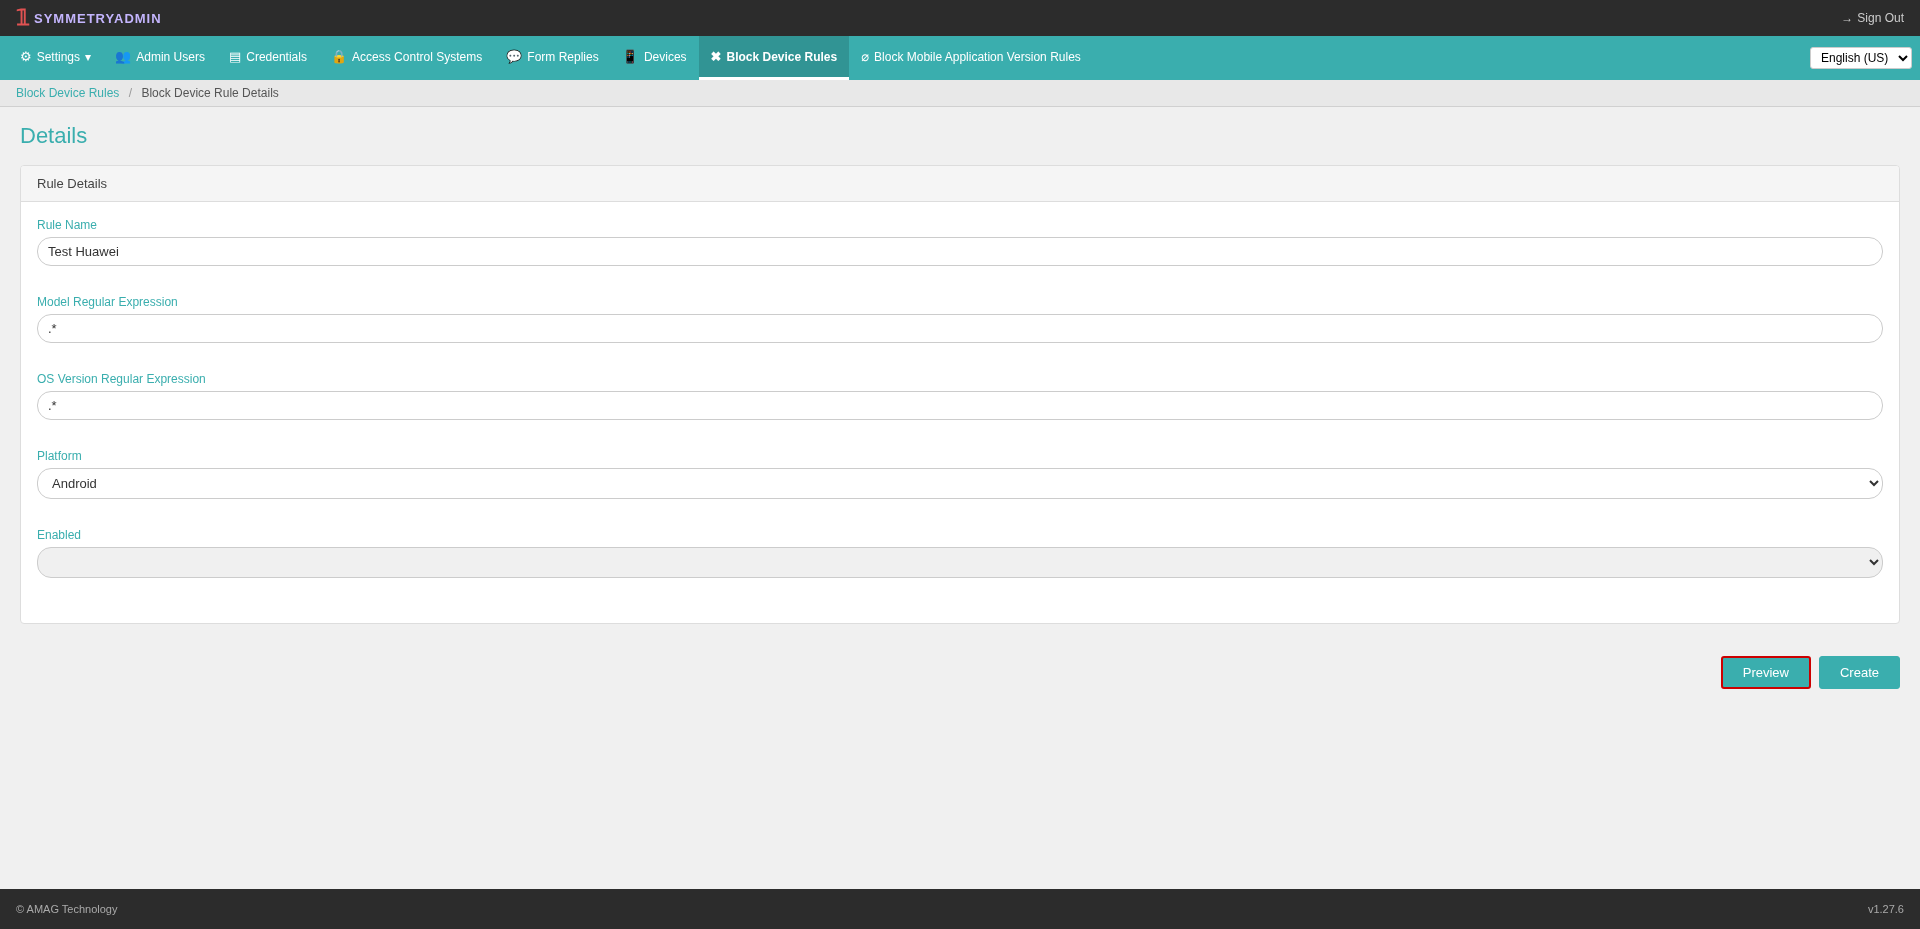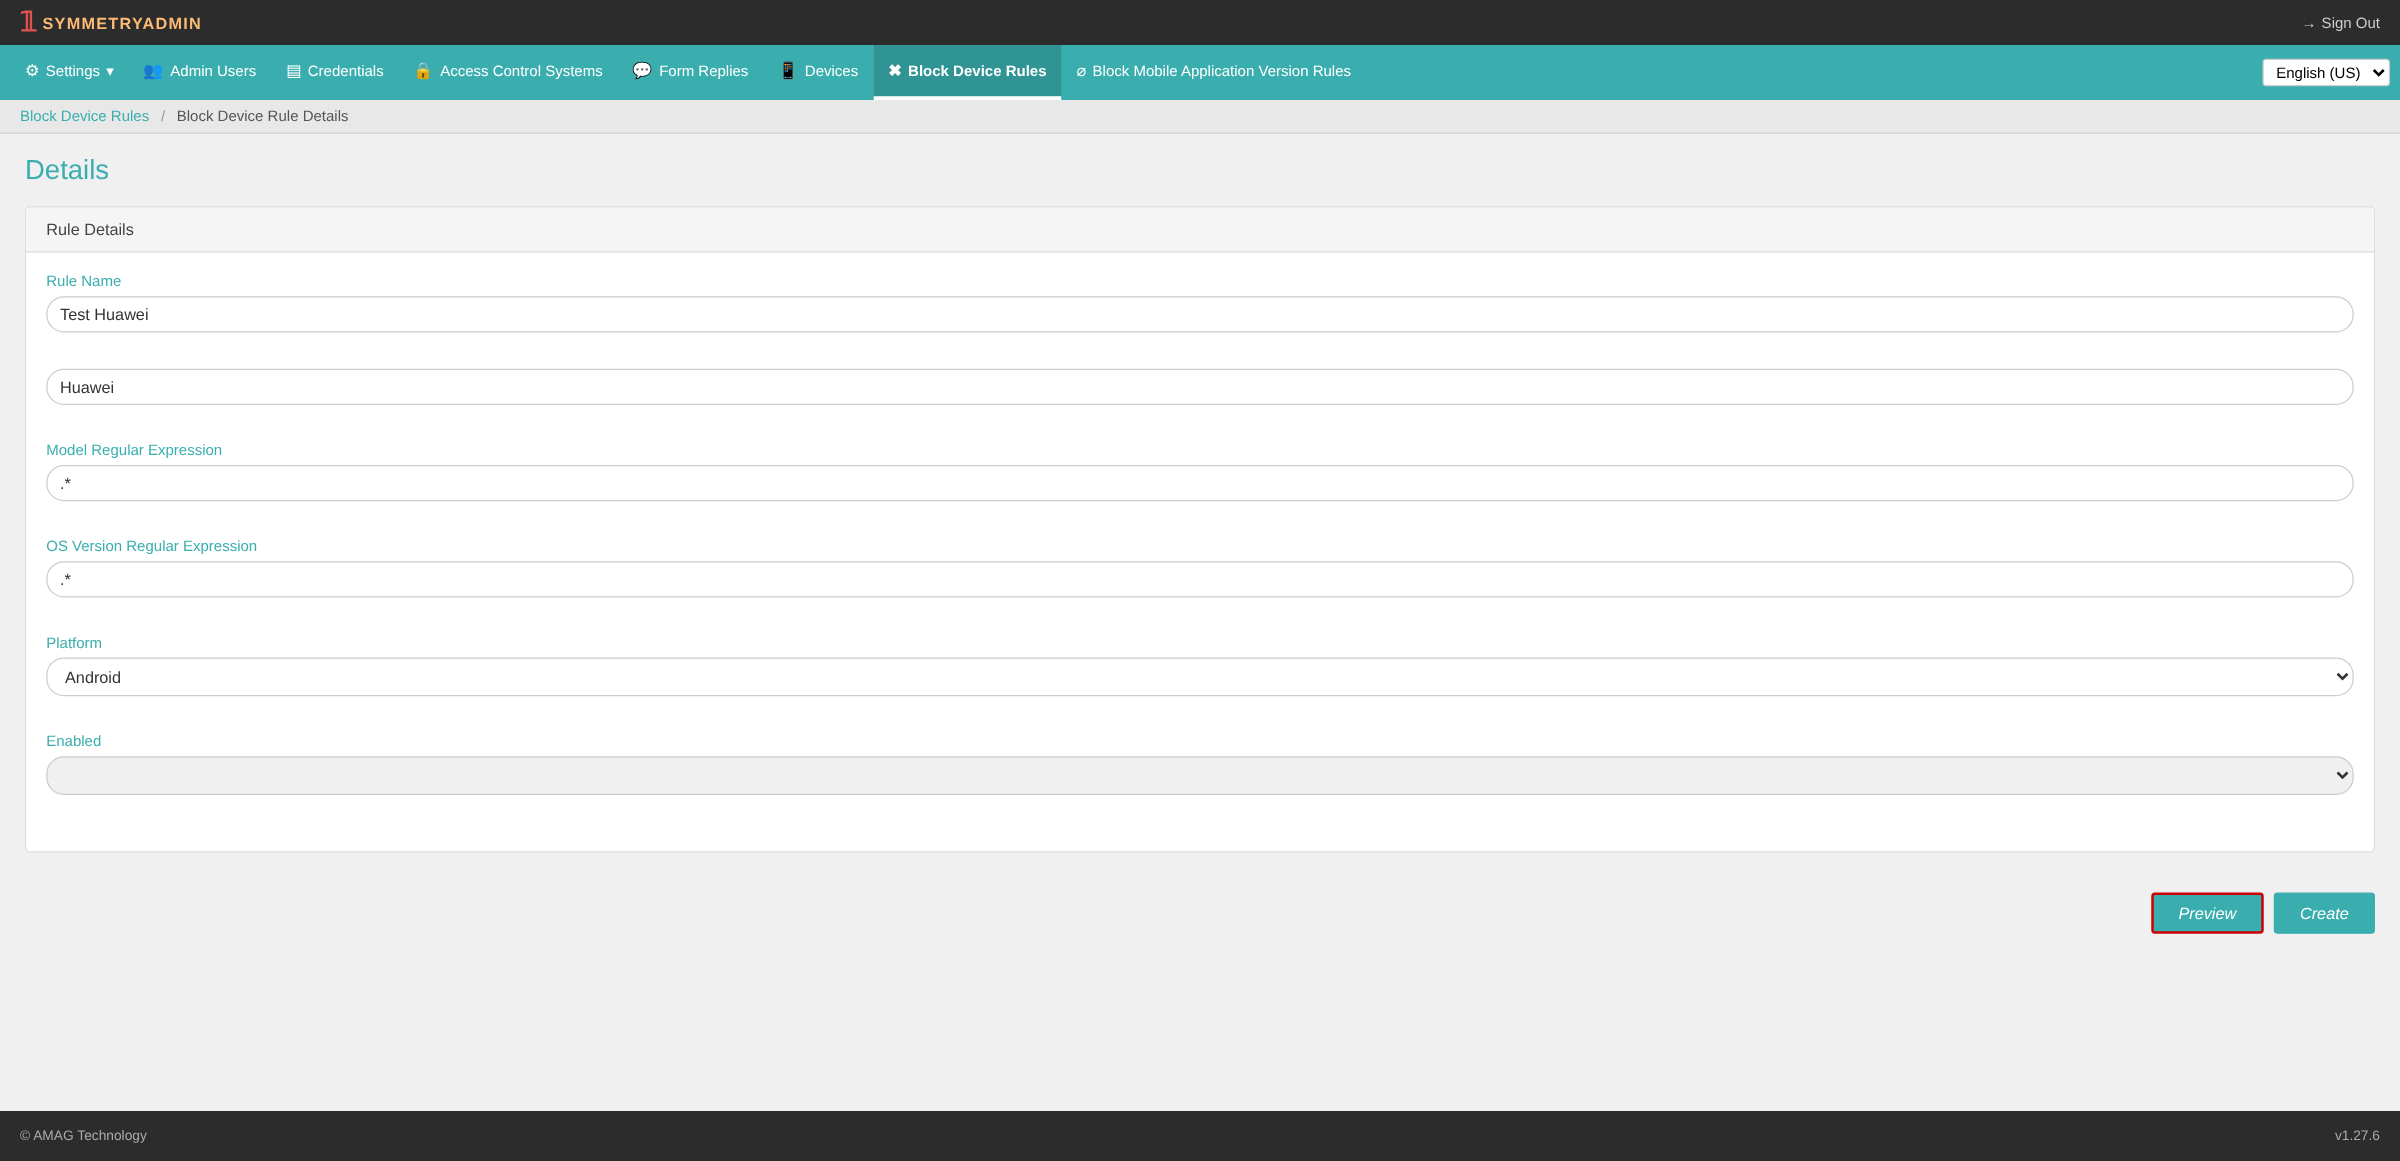--- a/index.html
+++ b/index.html
@@ -19,21 +19,21 @@
       align-items: center;
       gap: 4px;
     }
     .logo-icon {
       color: #e05252;
       font-size: 22px;
       font-weight: bold;
       line-height: 1;
     }
     .logo-text {
-      color: #fdba74;
+      color: #c4b5fd;
       font-size: 13px;
       font-weight: bold;
       letter-spacing: 1px;
     }
     .sign-out {
       color: #ccc;
       font-size: 12px;
       cursor: pointer;
       display: flex;
       align-items: center;
@@ -159,21 +159,20 @@
       gap: 8px;
       padding: 16px 20px;
       background: #f0f0f0;
     }
     .btn {
       padding: 7px 20px;
       border-radius: 3px;
       font-size: 13px;
       cursor: pointer;
       border: 1px solid transparent;
-      font-style: italic;
     }
     .btn-preview {
       background: #3aaeae;
       color: #fff;
       border: 2px solid #cc0000;
     }
     .btn-create {
       background: #3aaeae;
       color: #fff;
       border: 1px solid #3aaeae;
@@ -260,21 +259,20 @@
   <div class="card">
     <div class="card-header">Rule Details</div>
     <div class="card-body">
 
       <div class="form-group">
         <label class="form-label">Rule Name</label>
         <input type="text" class="form-control" value="Test Huawei" style="">
       </div>
 
       <div class="form-group">
-        <input type="text" class="form-control" value="Huawei" style="">
       </div>
 
       <div class="form-group">
         <label class="form-label">Model Regular Expression</label>
         <input type="text" class="form-control" value=".*" style="">
       </div>
 
       <div class="form-group">
         <label class="form-label">OS Version Regular Expression</label>
         <input type="text" class="form-control" value=".*" style="">

